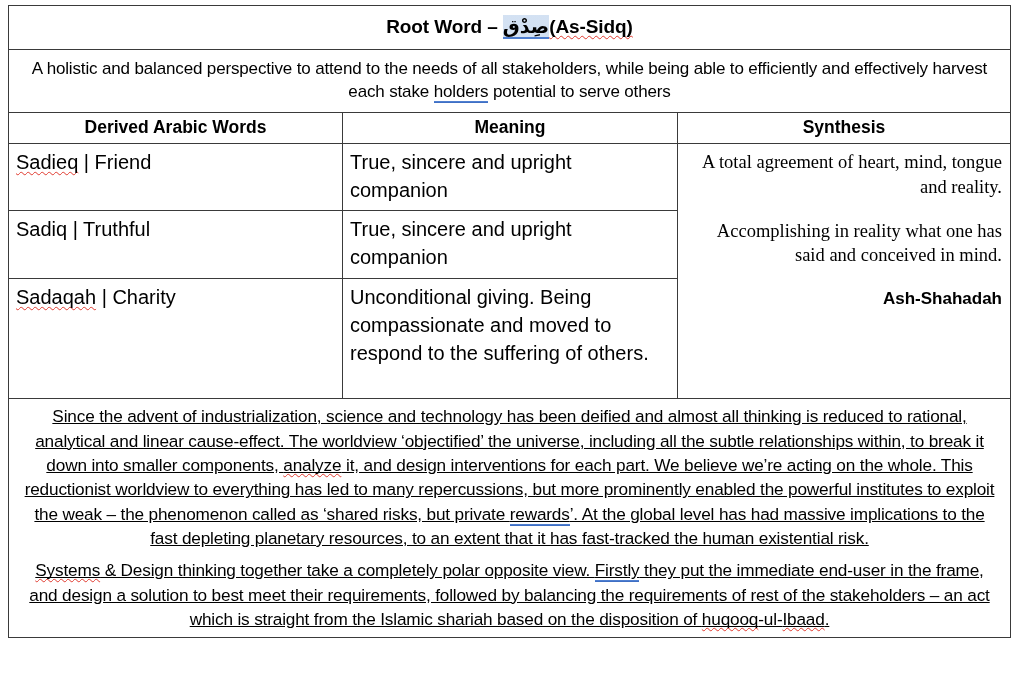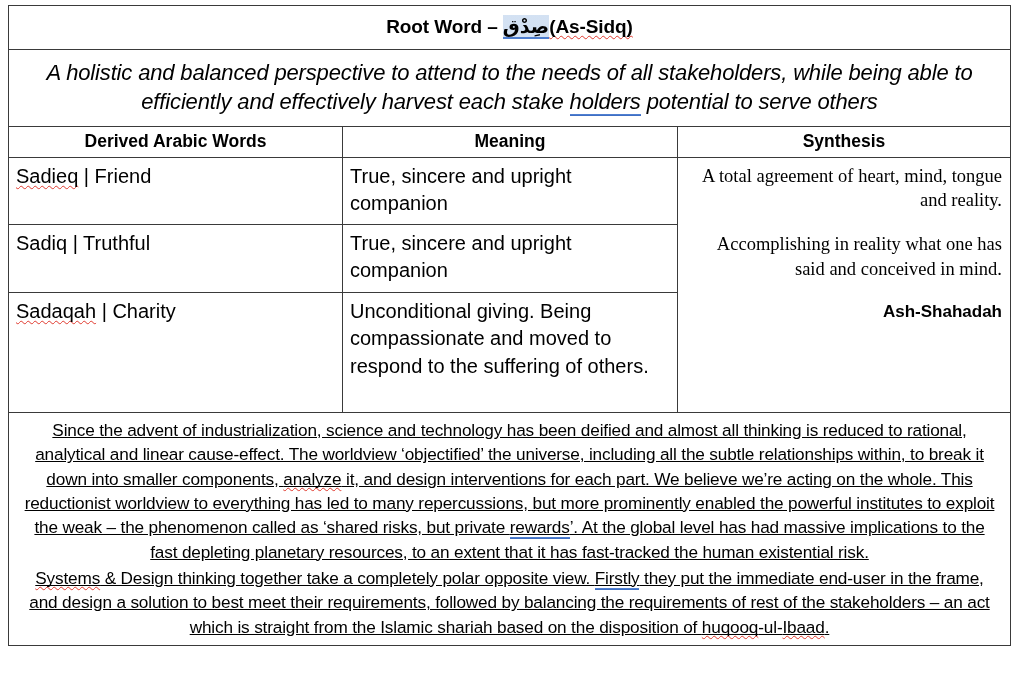--- a/index.html
+++ b/index.html
@@ -51,22 +51,21 @@
   }
   .arabic {
     font-family: "DejaVu Sans", sans-serif;
     font-weight: bold;
     font-size: 19px;
   }
 
   
   .subtitle-cell {
     text-align: center;
-    font-style: italic;
-    font-size: 22px;
+    font-size: 17px;
     line-height: 1.34;
     padding: 8px 14px 9px 14px !important;
     letter-spacing: -0.15px;
   }
 
   
   .col-head {
     text-align: center;
     font-weight: bold;
     font-size: 17.5px;
@@ -106,21 +105,21 @@
     font-size: 17.2px;
     line-height: 1.415;
     padding: 5px 12px 6px 12px !important;
     letter-spacing: -0.16px;
   }
   .prose-cell p {
     margin: 0;
     text-decoration: underline;
   }
   .prose-cell p + p {
-    margin-top: 2px;
+    margin-top: 8px;
   }
 
   
   .sp-red {
     
     text-decoration: underline wavy #e03a2f;
     text-decoration-skip-ink: none;
     text-underline-offset: 2px;
     text-decoration-thickness: 1px;
   }

